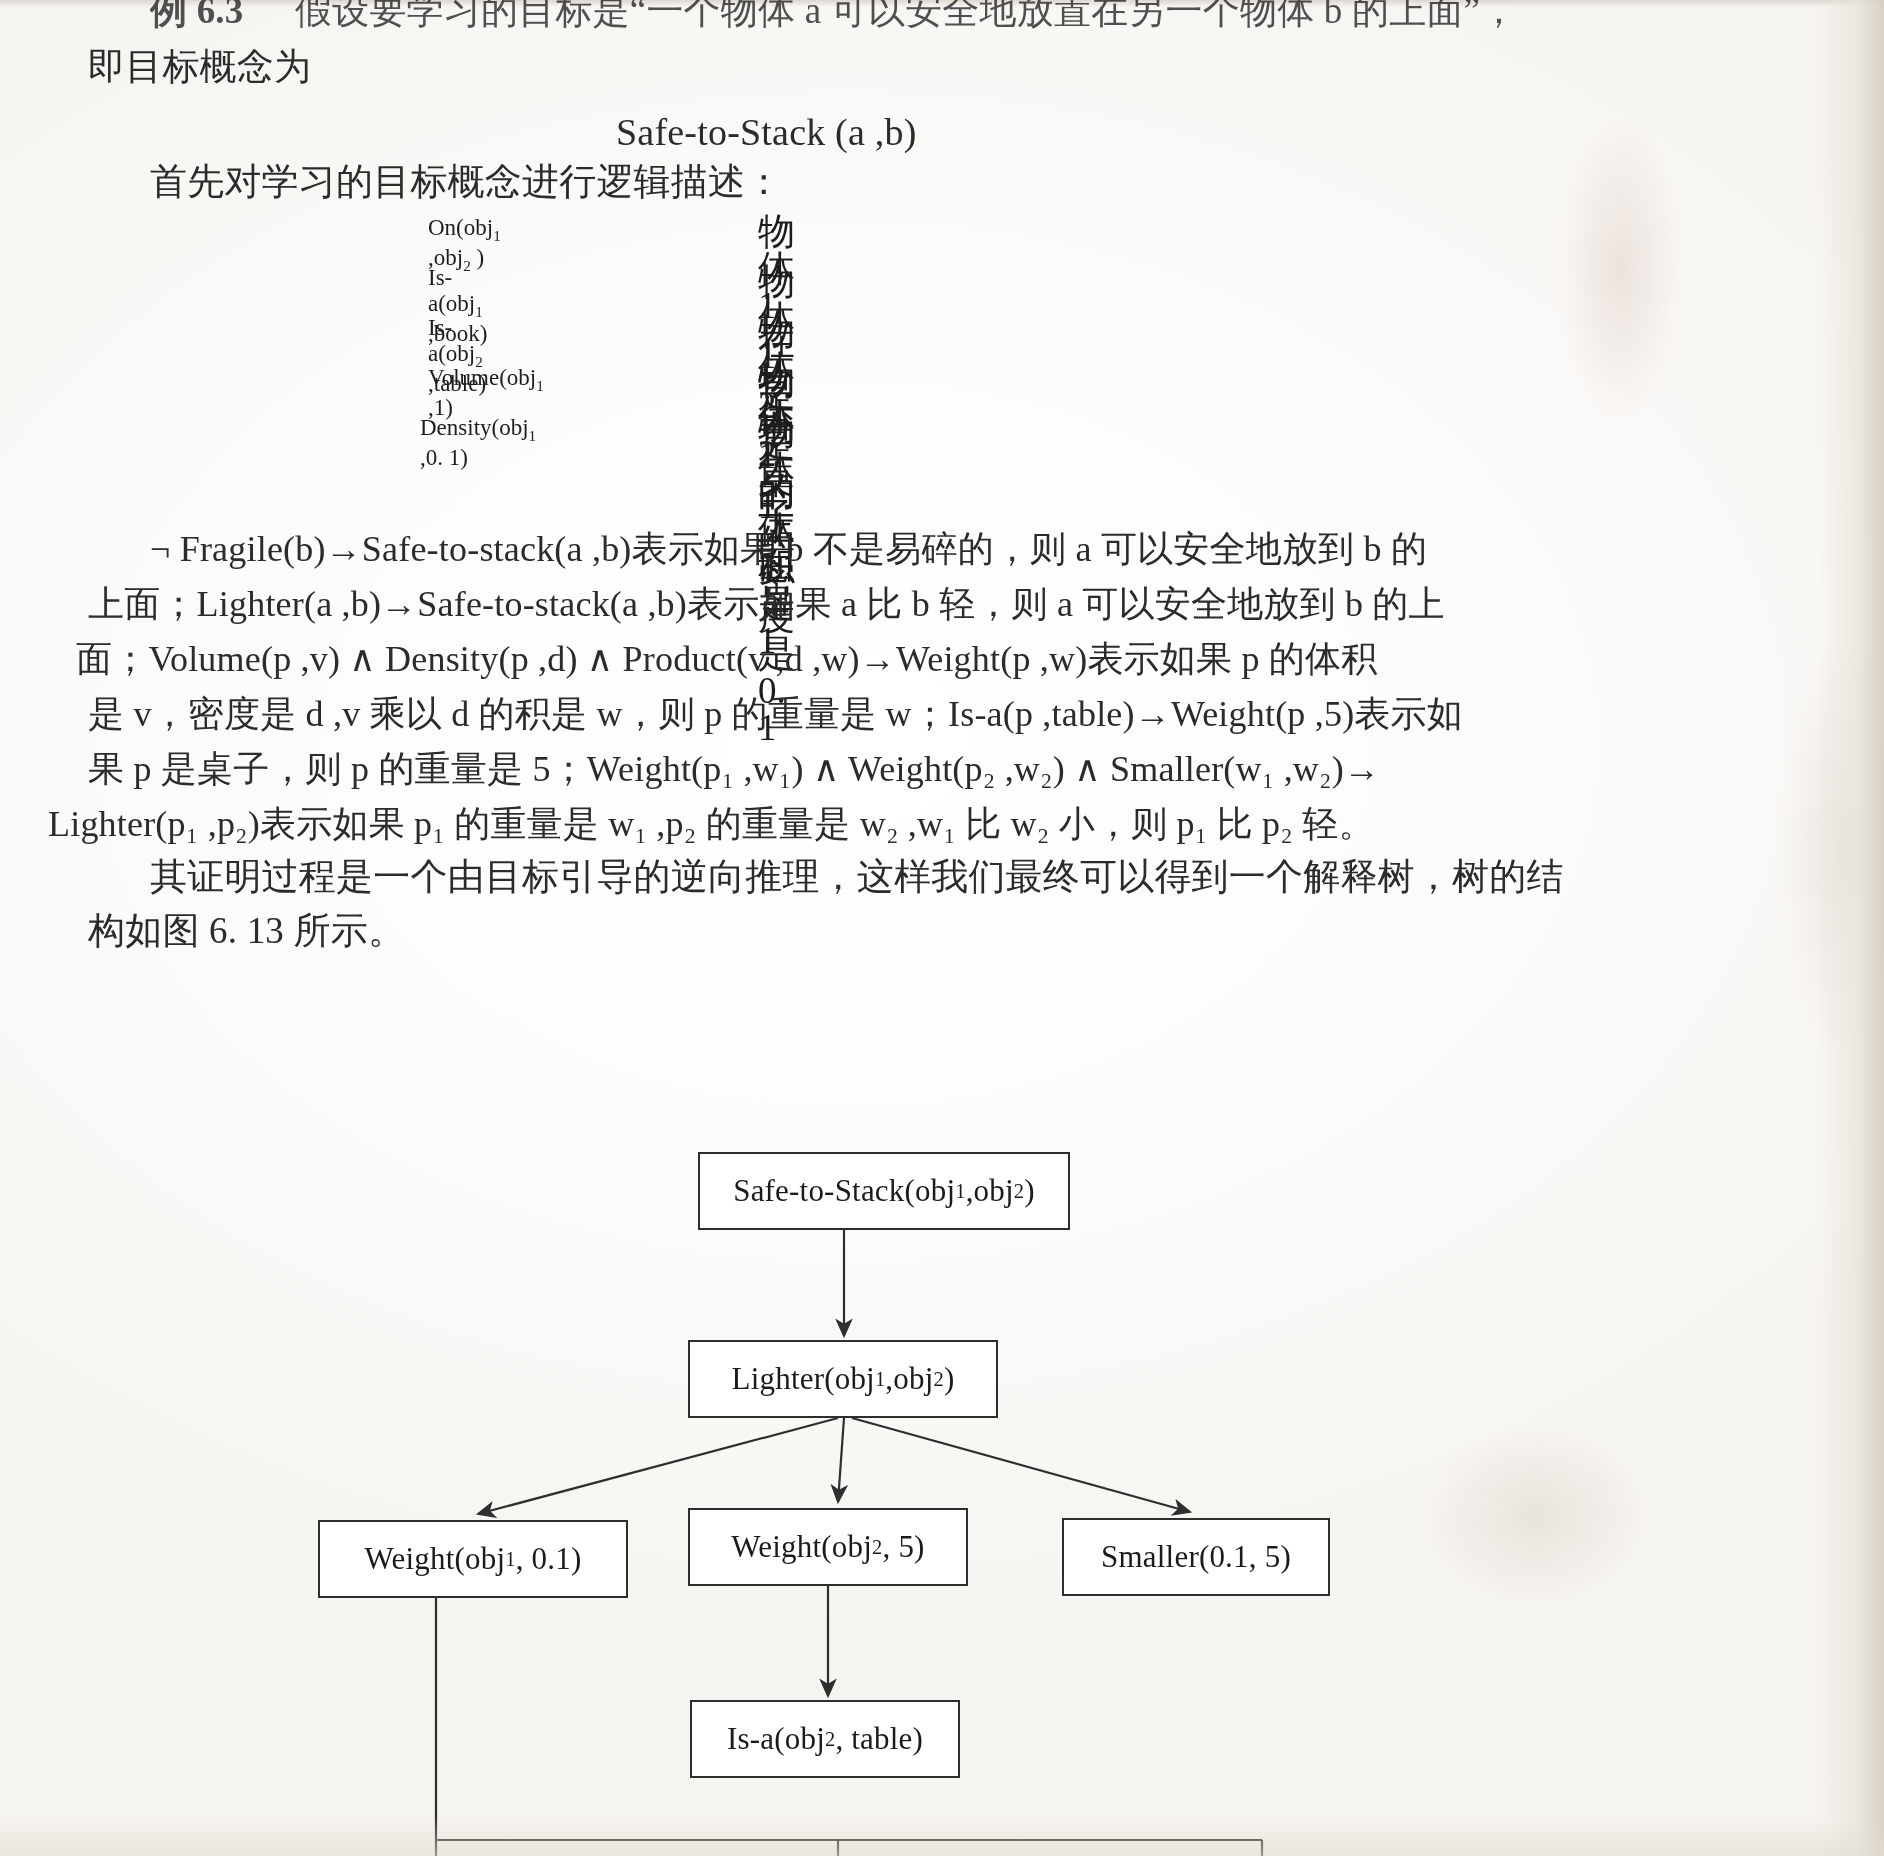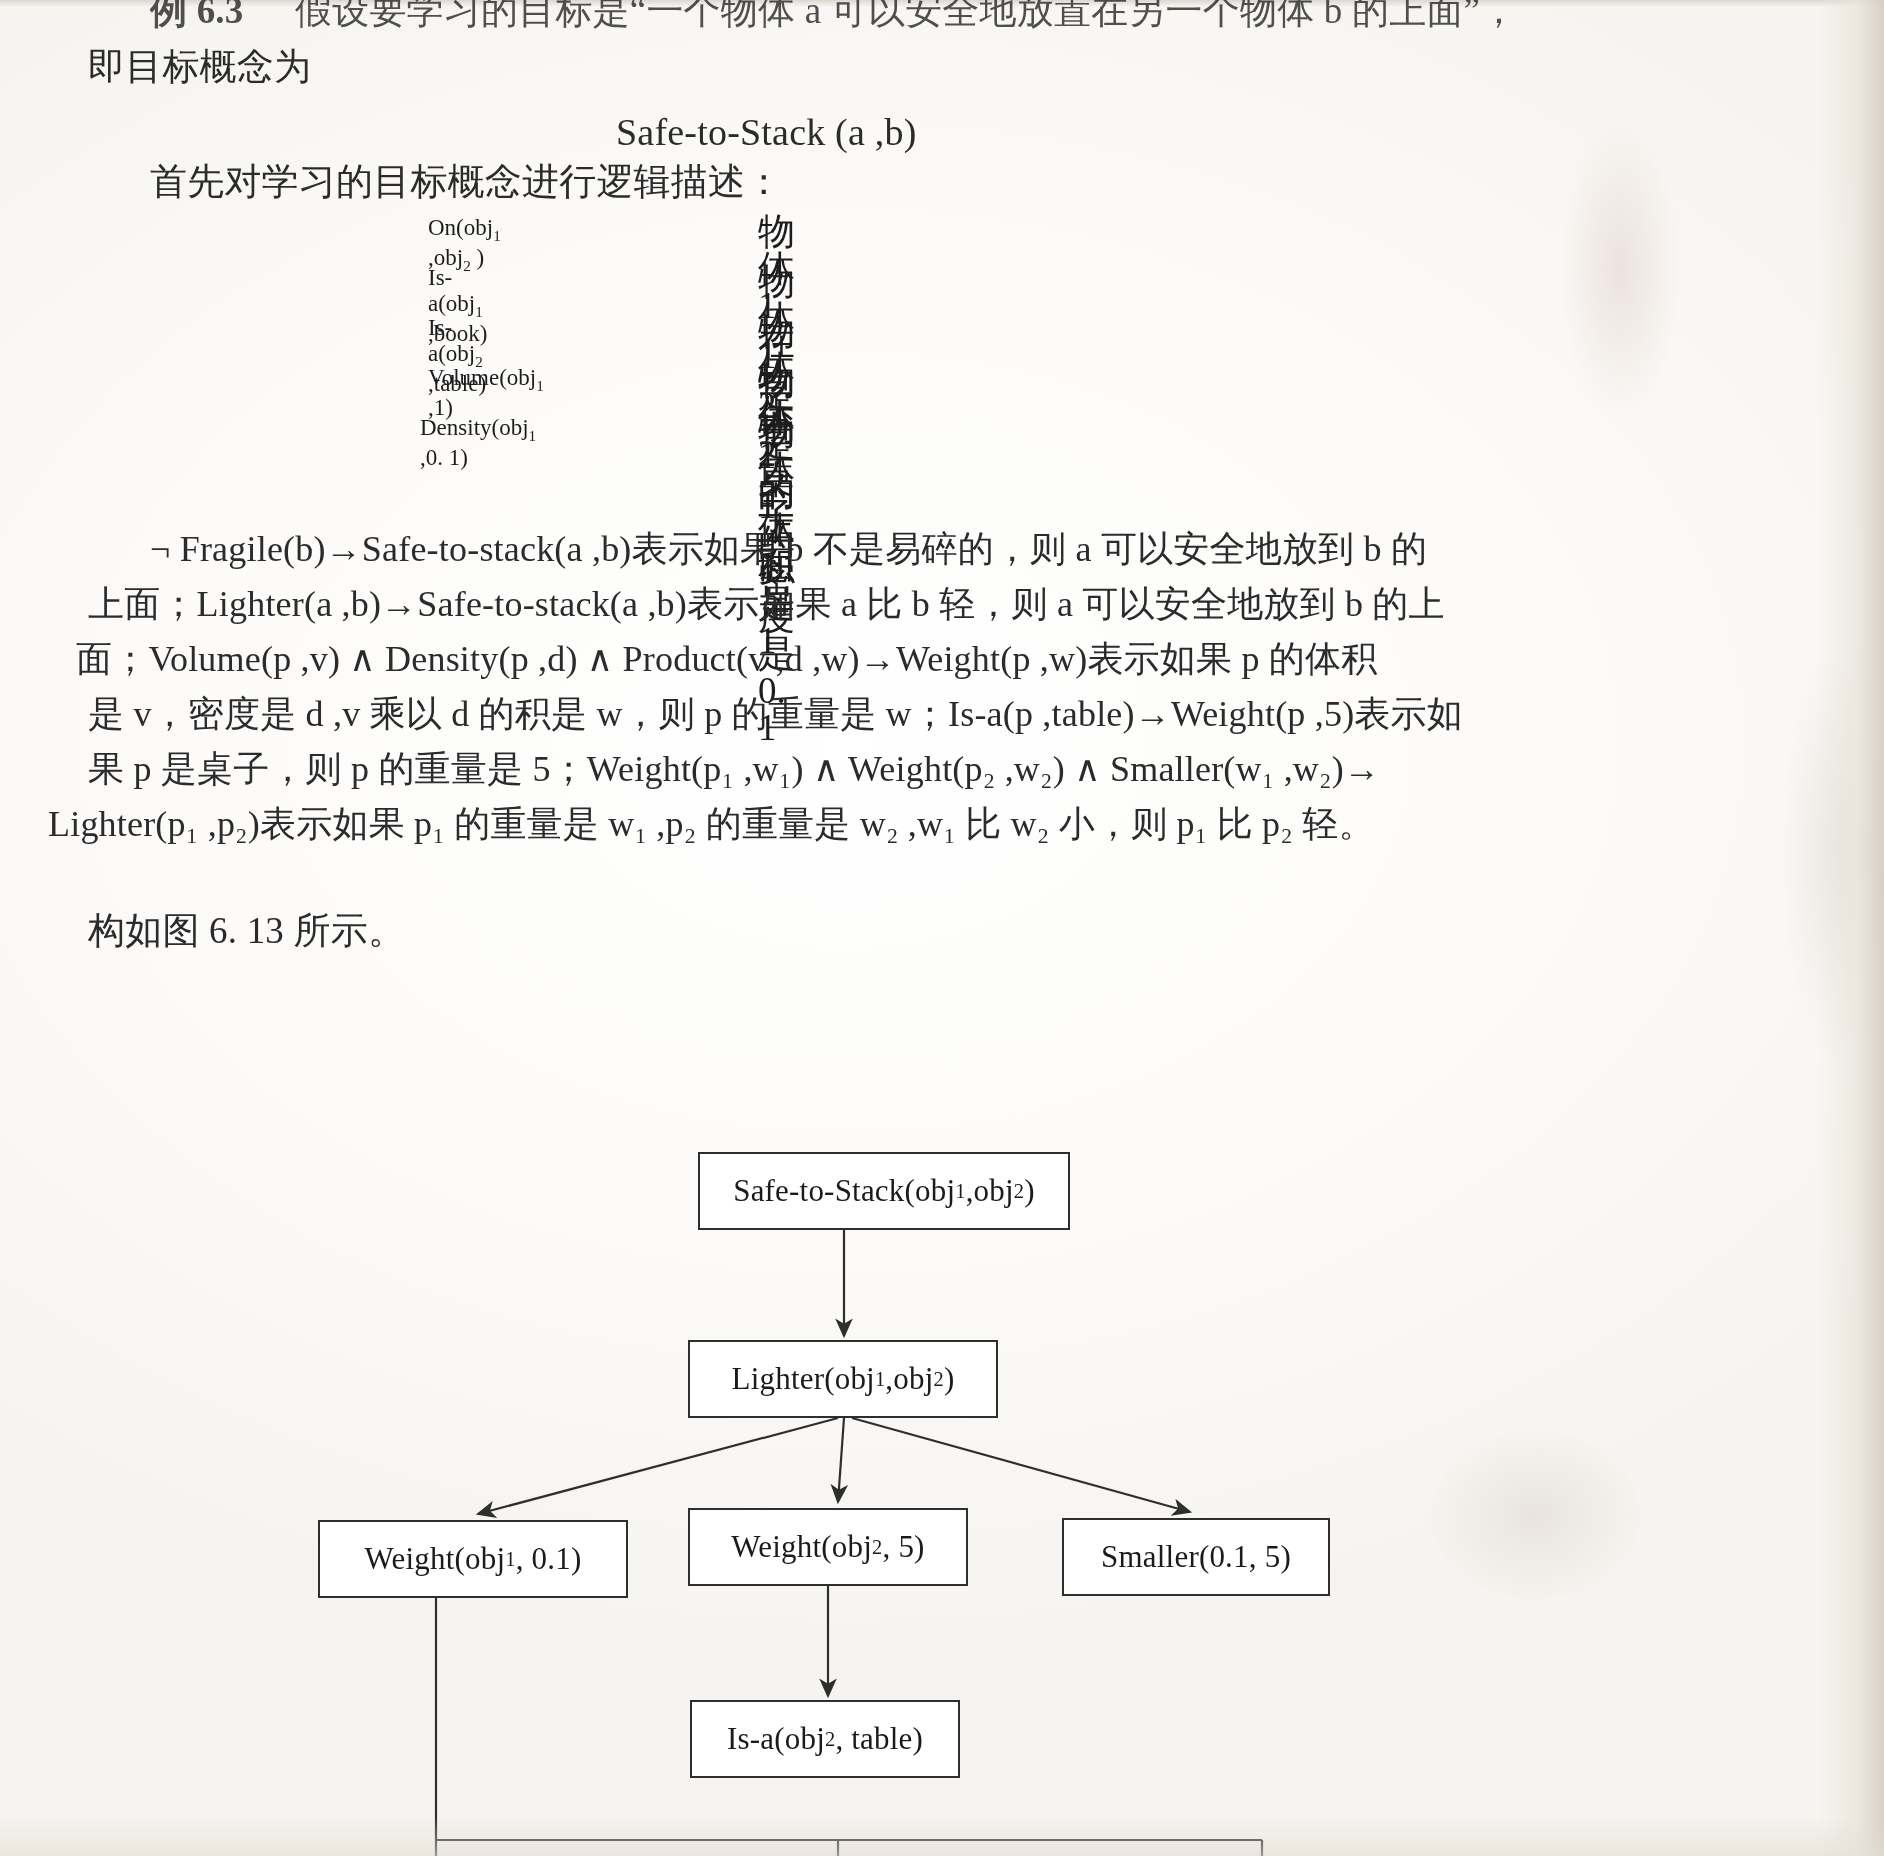--- a/index.html
+++ b/index.html
@@ -167,20 +167,21 @@
     </div>
 
 
     <div class="line para" style="left:150px; top:525px;">¬ Fragile(b)→Safe-to-stack(a ,b)表示如果 b 不是易碎的，则 a 可以安全地放到 b 的</div>
     <div class="line para" style="left:88px; top:580px;">上面；Lighter(a ,b)→Safe-to-stack(a ,b)表示如果 a 比 b 轻，则 a 可以安全地放到 b 的上</div>
     <div class="line para" style="left:76px; top:635px;">面；Volume(p ,v) ∧ Density(p ,d) ∧ Product(v ,d ,w)→Weight(p ,w)表示如果 p 的体积</div>
     <div class="line para" style="left:88px; top:690px;">是 v，密度是 d ,v 乘以 d 的积是 w，则 p 的重量是 w；Is-a(p ,table)→Weight(p ,5)表示如</div>
     <div class="line para" style="left:88px; top:745px;">果 p 是桌子，则 p 的重量是 5；Weight(p₁ ,w₁) ∧ Weight(p₂ ,w₂) ∧ Smaller(w₁ ,w₂)→</div>
     <div class="line para" style="left:48px; top:800px;">Lighter(p₁ ,p₂)表示如果 p₁ 的重量是 w₁ ,p₂ 的重量是 w₂ ,w₁ 比 w₂ 小，则 p₁ 比 p₂ 轻。</div>
 
+    <div class="line cjk" style="left:150px; top:858px;">其证明过程是一个由目标引导的逆向推理，这样我们最终可以得到一个解释树，树的结</div>
     <div class="line cjk" style="left:88px; top:912px;">构如图 6. 13 所示。</div>
 
   </div>
 
   <div id="tree">
 
     <svg class="edges" viewBox="0 0 1884 720">
       <defs>
         <marker id="arrow" markerWidth="11" markerHeight="11" refX="8" refY="4" orient="auto" markerUnits="strokeWidth">
           <path d="M0,0 L9,4 L0,8 L2.4,4 z" fill="#2e2e2e"></path>

